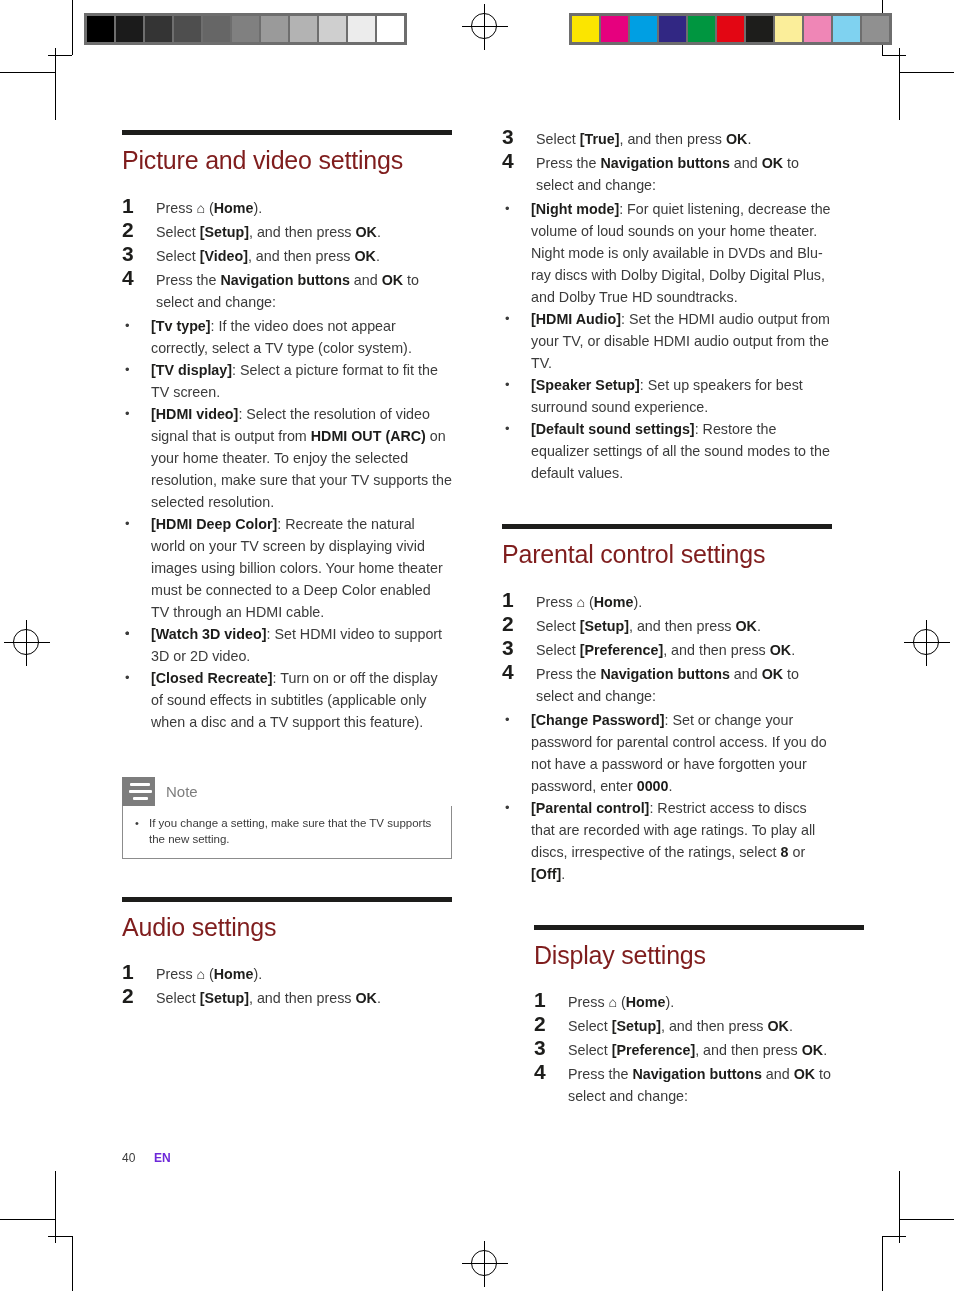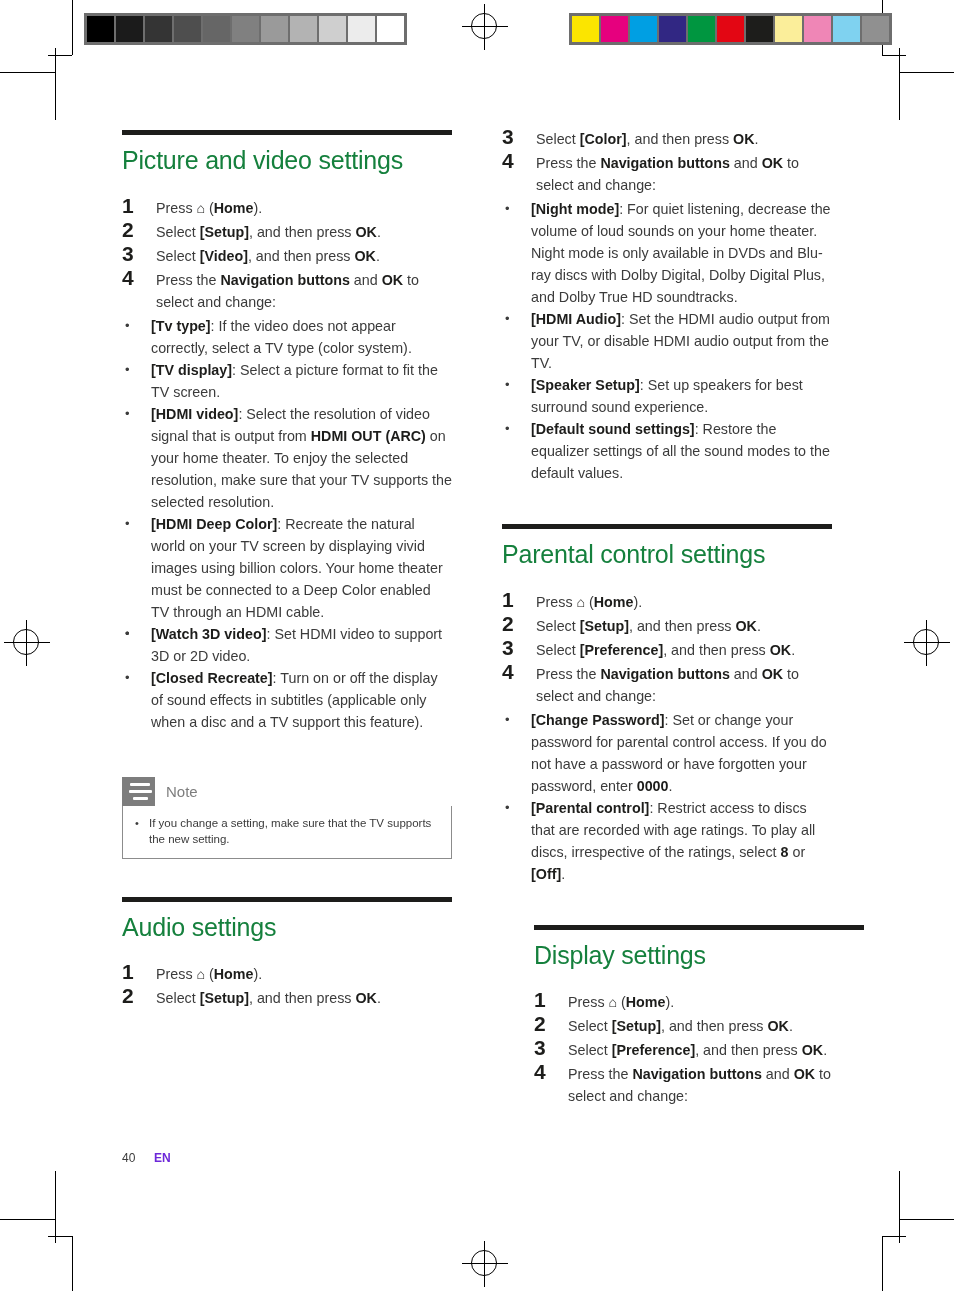--- a/index.html
+++ b/index.html
@@ -29,21 +29,21 @@
 
   
   .page{position:absolute;left:0;top:0;width:954px;height:1291px;}
   .col{position:absolute;width:330px;}
   .col-left{left:122px;top:130px;}
   .col-right{left:502px;top:128px;}
 
   .rule{height:5px;background:#1d1d1b;width:330px;margin-bottom:12px;}
 
   h1.sec{
-    font-size:25px;font-weight:400;color:#15803d;
+    font-size:25px;font-weight:400;color:#7f1d1d;
     margin:0 0 22px 0;letter-spacing:-0.2px;line-height:1.1;
   }
 
   ol.steps{list-style:none;margin:0;padding:0;}
   ol.steps > li{
     position:relative;
     padding-left:34px;
     margin-bottom:2px;
     font-size:14.3px;
     line-height:22px;
@@ -222,21 +222,21 @@
           <li><span class="num">2</span><span>Select <b>[Setup]</b>, and then press <b>OK</b>.</span></li>
         </ol>
     </div>
 
   </div>
 
   <div class="col col-right">
 
     <div>
       <ol class="steps">
-          <li><span class="num">3</span><span>Select <b>[Color]</b>, and then press <b>OK</b>.</span></li>
+          <li><span class="num">3</span><span>Select <b>[True]</b>, and then press <b>OK</b>.</span></li>
           <li><span class="num">4</span><span>Press the <b>Navigation buttons</b> and <b>OK</b> to select and change:</span></li>
         </ol>
       <ul class="bullets">
           <li><span class="dot">•</span><span><b>[Night mode]</b>: For quiet listening, decrease the volume of loud sounds on your home theater. Night mode is only available in DVDs and Blu-ray discs with Dolby Digital, Dolby Digital Plus, and Dolby True HD soundtracks.</span></li>
           <li><span class="dot">•</span><span><b>[HDMI Audio]</b>: Set the HDMI audio output from your TV, or disable HDMI audio output from the TV.</span></li>
           <li><span class="dot">•</span><span><b>[Speaker Setup]</b>: Set up speakers for best surround sound experience.</span></li>
           <li><span class="dot">•</span><span><b>[Default sound settings]</b>: Restore the equalizer settings of all the sound modes to the default values.</span></li>
         </ul>
     </div>
 

